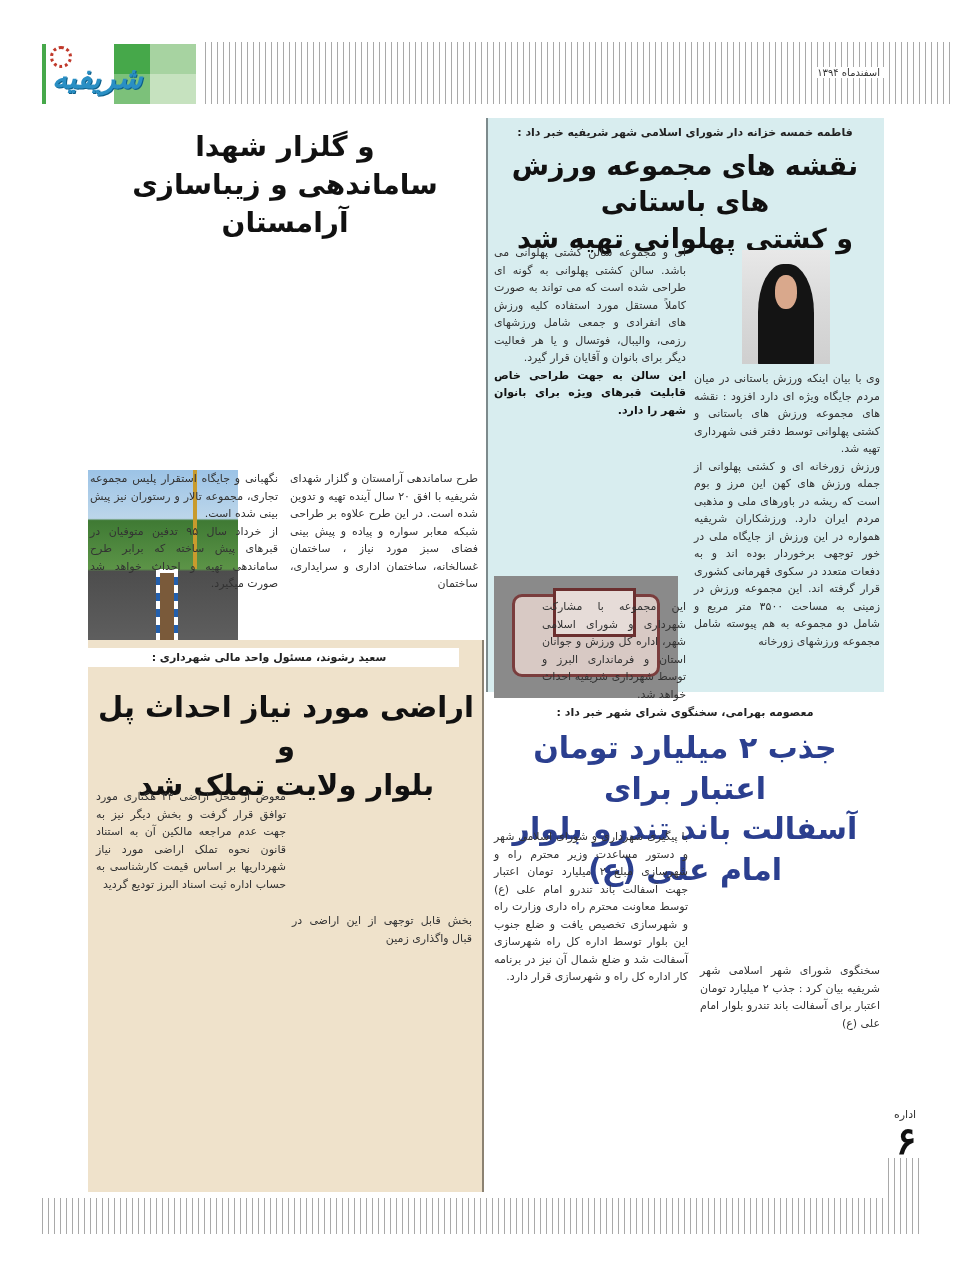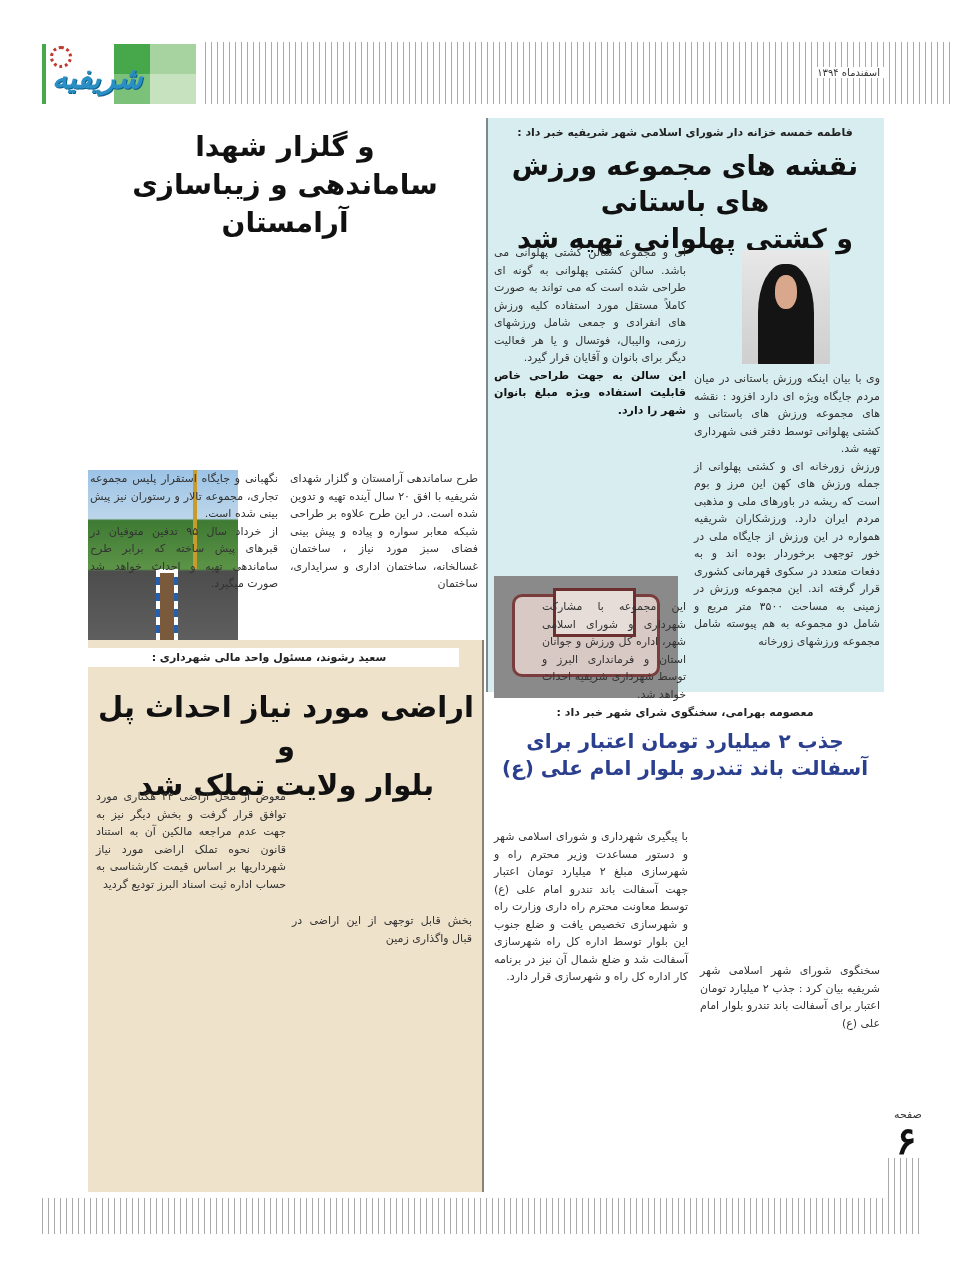--- a/index.html
+++ b/index.html
@@ -62,21 +62,21 @@
 <div class="abs headline" style="left:490px; top:148px; width:390px; font-size:27px;">
   <div>نقشه های مجموعه ورزش های باستانی</div>
   <div>و کشتی پهلوانی تهیه شد</div>
 </div>
 <div class="abs photo ph-portrait-f" style="left:742px; top:250px; width:88px; height:114px;">
   <div class="hijab"></div>
     <div class="face"></div>
 </div>
 <div class="abs body-text" style="left:494px; top:244px; width:192px;">
   <div>ای و مجموعه سالن کشتی پهلوانی می باشد. سالن کشتی پهلوانی به گونه ای طراحی شده است که می تواند به صورت کاملاً مستقل مورد استفاده کلیه ورزش های انفرادی و جمعی شامل ورزشهای رزمی، والیبال، فوتسال و یا هر فعالیت دیگر برای بانوان و آقایان قرار گیرد.</div>
-  <div class="bold">این سالن به جهت طراحی خاص قابلیت استفاده ویژه مبلغ بانوان شهر را دارد.</div>
+  <div class="bold">این سالن به جهت طراحی خاص قابلیت قبرهای ویژه برای بانوان شهر را دارد.</div>
 </div>
 <div class="abs photo ph-building" style="left:494px; top:462px; width:184px; height:122px;">
   <div class="b1"></div>
     <div class="b2"></div>
 </div>
 <div class="abs body-text" style="left:494px; top:598px; width:192px;padding-left:48px;">این مجموعه با مشارکت شهرداری و شورای اسلامی شهر، اداره کل ورزش و جوانان استان و فرمانداری البرز و توسط شهرداری شریفیه احداث خواهد شد.</div>
 <div class="abs body-text" style="left:694px; top:370px; width:186px;">
   <div>وی با بیان اینکه ورزش باستانی در میان مردم جایگاه ویژه ای دارد افزود : نقشه های مجموعه ورزش های باستانی و کشتی پهلوانی توسط دفتر فنی شهرداری تهیه شد.</div>
   <div>ورزش زورخانه ای و کشتی پهلوانی از جمله ورزش های کهن این مرز و بوم است که ریشه در باورهای ملی و مذهبی مردم ایران دارد. ورزشکاران شریفیه همواره در این ورزش از جایگاه ملی در خور توجهی برخوردار بوده اند و به دفعات متعدد در سکوی قهرمانی کشوری قرار گرفته اند. این مجموعه ورزش در زمینی به مساحت ۳۵۰۰ متر مربع و شامل دو مجموعه به هم پیوسته شامل مجموعه ورزشهای زورخانه</div>
 </div>
@@ -105,24 +105,24 @@
 <div class="abs kicker" style="left:79px; top:648px; width:380px; background:#fff; padding:3px 0;">سعید رشوند، مسئول واحد مالی شهرداری :</div>
 <div class="abs headline" style="left:92px; top:688px; width:388px; font-size:29px;">
   <div>اراضی مورد نیاز احداث پل و</div>
   <div>بلوار ولایت تملک شد</div>
 </div>
 
 <div class="abs body-text" style="left:292px; top:912px; width:180px;">بخش قابل توجهی از این اراضی در قبال واگذاری زمین</div>
 <div class="abs body-text" style="left:96px; top:788px; width:190px;">معوض از محل اراضی ۴۳ هکتاری مورد توافق قرار گرفت و بخش دیگر نیز به جهت عدم مراجعه مالکین آن به استناد قانون نحوه تملک اراضی مورد نیاز شهرداریها بر اساس قیمت کارشناسی به حساب اداره ثبت اسناد البرز تودیع گردید</div>
 
 <div class="abs kicker" style="left:490px; top:706px; width:390px;">معصومه بهرامی، سخنگوی شرای شهر خبر داد :</div>
-<div class="abs headline" style="left:490px; top:728px; width:390px; font-size:20px; color:#2b3f8f;">
+<div class="abs headline" style="left:490px; top:728px; width:390px; font-size:30px; color:#2b3f8f;">
   <div>جذب ۲ میلیارد تومان اعتبار برای</div>
   <div>آسفالت باند تندرو بلوار امام علی (ع)</div>
 </div>
 
 <div class="abs body-text" style="left:700px; top:962px; width:180px;">سخنگوی شورای شهر اسلامی شهر شریفیه بیان کرد : جذب ۲ میلیارد تومان اعتبار برای آسفالت باند تندرو بلوار امام علی (ع)</div>
 <div class="abs body-text" style="left:494px; top:828px; width:194px;">با پیگیری شهرداری و شورای اسلامی شهر و دستور مساعدت وزیر محترم راه و شهرسازی مبلغ ۲ میلیارد تومان اعتبار جهت آسفالت باند تندرو امام علی (ع) توسط معاونت محترم راه داری وزارت راه و شهرسازی تخصیص یافت و ضلع جنوب این بلوار توسط اداره کل راه شهرسازی آسفالت شد و ضلع شمال آن نیز در برنامه کار اداره کل راه و شهرسازی قرار دارد.</div>
 
-<div class="abs page-label" style="left:894px; top:1108px;">صفحه</div>
+<div class="abs page-label" style="left:894px; top:1108px;">اداره</div>
 <div class="abs page-num" style="left:896px; top:1118px;">۶</div>
 <div class="abs stripes" style="left:42px; top:1198px; width:860px; height:36px;"></div>
 <div class="abs stripes" style="left:888px; top:1158px; width:36px; height:76px;"></div>
 
 </body></html>

